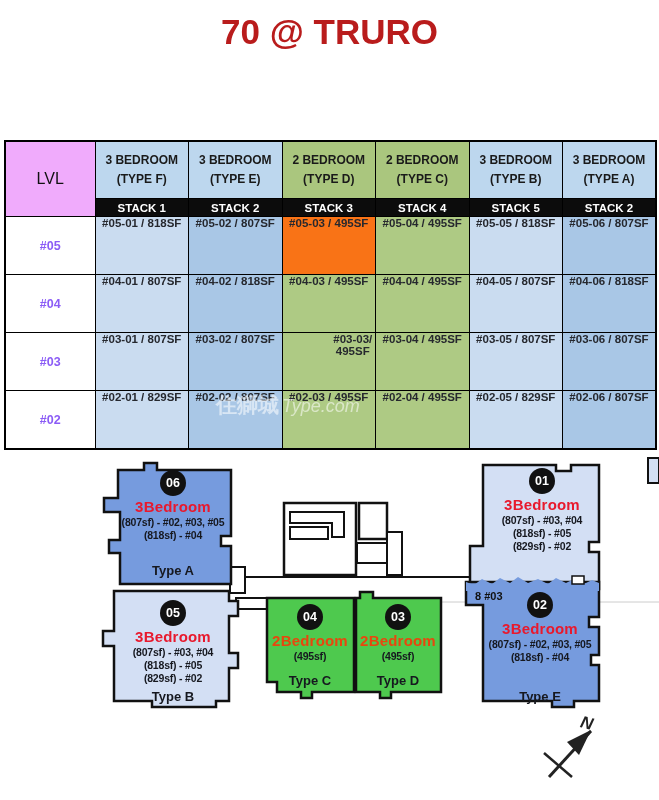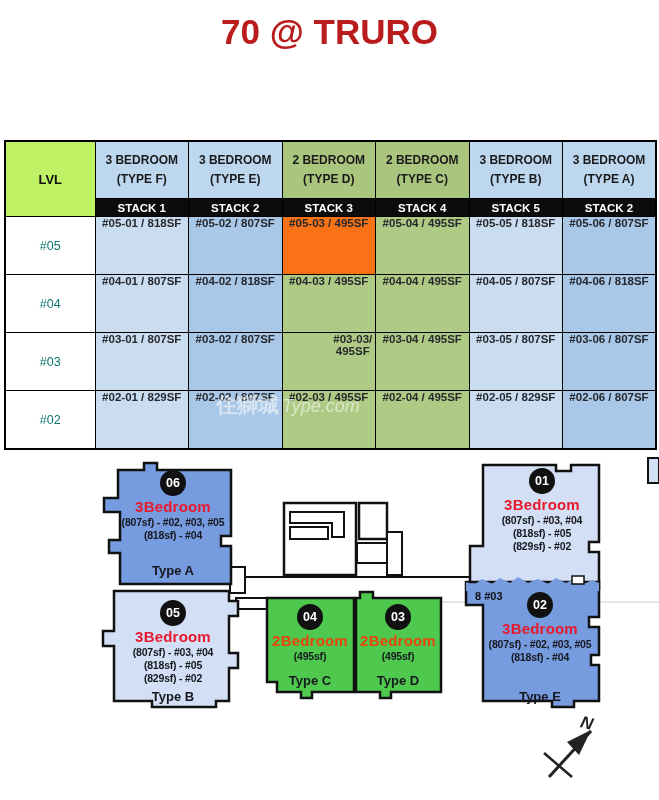--- a/index.html
+++ b/index.html
@@ -12,25 +12,25 @@
     position:absolute;top:12px;left:0;width:100%;text-align:center;
     font-size:35px;font-weight:900;letter-spacing:0px;color:#b91c1c;
   }
   
   table.stack{
     position:absolute;left:4px;top:140px;width:651px;
     border-collapse:collapse;table-layout:fixed;
     border:2px solid #000;
   }
   table.stack th,table.stack td{border:1px solid #000;padding:0;margin:0;}
-  th.lvl-h{background:#bef264;font-size:13px;font-weight:bold;width:90px;}
+  th.lvl-h{background:#f0abfc;font-size:16px;font-weight:normal;width:90px;}
   th.type-h{height:56px;font-size:12px;font-weight:bold;line-height:1.55;color:#1a1a1a;}
   th.stack-h{height:17px;font-size:11.5px;font-weight:600;color:#fff;background:#0c0c0c;border-color:#0c0c0c #333;}
   td.unit{height:57px;vertical-align:top;text-align:center;font-size:11.5px;font-weight:600;color:#26282e;padding-top:3px;}
-  th.lvl-cell{background:#fff;font-size:12.5px;font-weight:normal;vertical-align:middle;color:#0f766e;}
+  th.lvl-cell{background:#fff;font-size:12.5px;font-weight:bold;vertical-align:middle;color:#8b5cf6;}
   
   .watermark{
     position:absolute;left:216px;top:391px;display:flex;align-items:baseline;gap:3px;
     color:rgba(255,255,255,0.55);pointer-events:none;white-space:nowrap;
   }
   .watermark .cjk{font-size:21px;font-weight:bold;}
   .watermark .latin{font-size:18px;font-style:italic;}
   
   .plan-svg{position:absolute;left:0;top:450px;}
   .blk-label{

